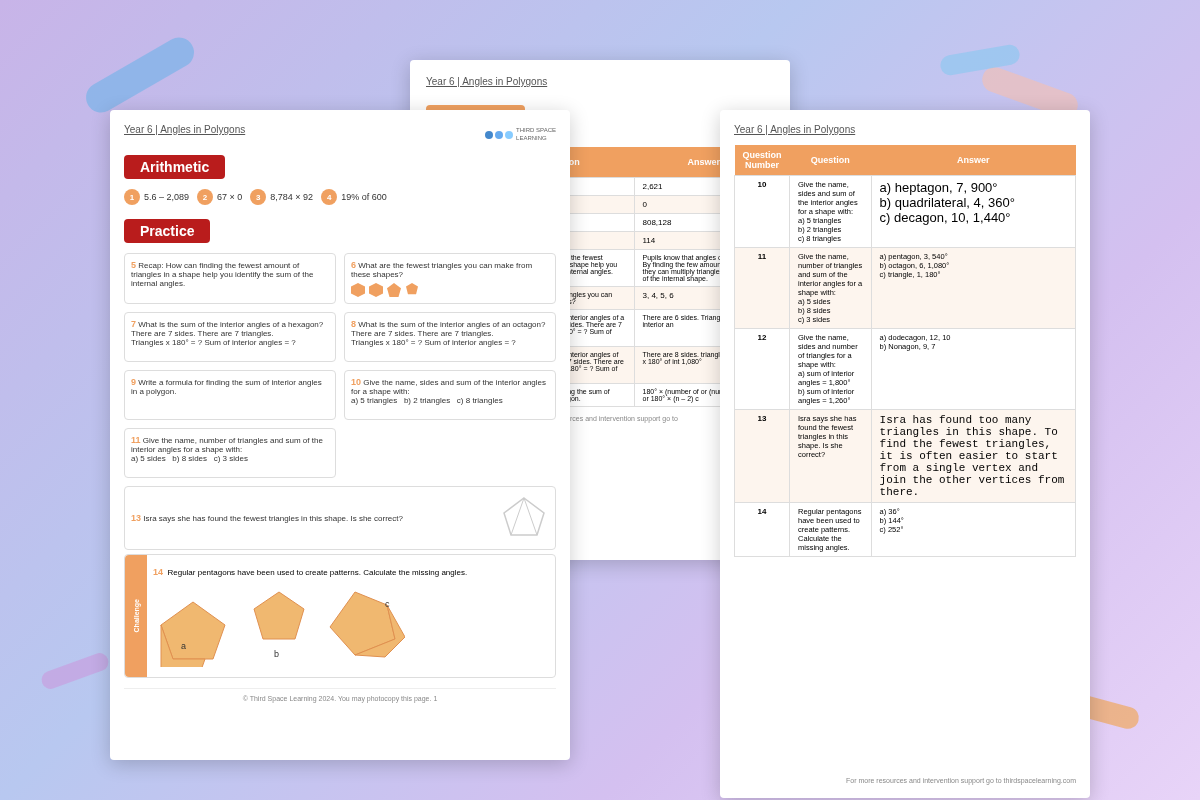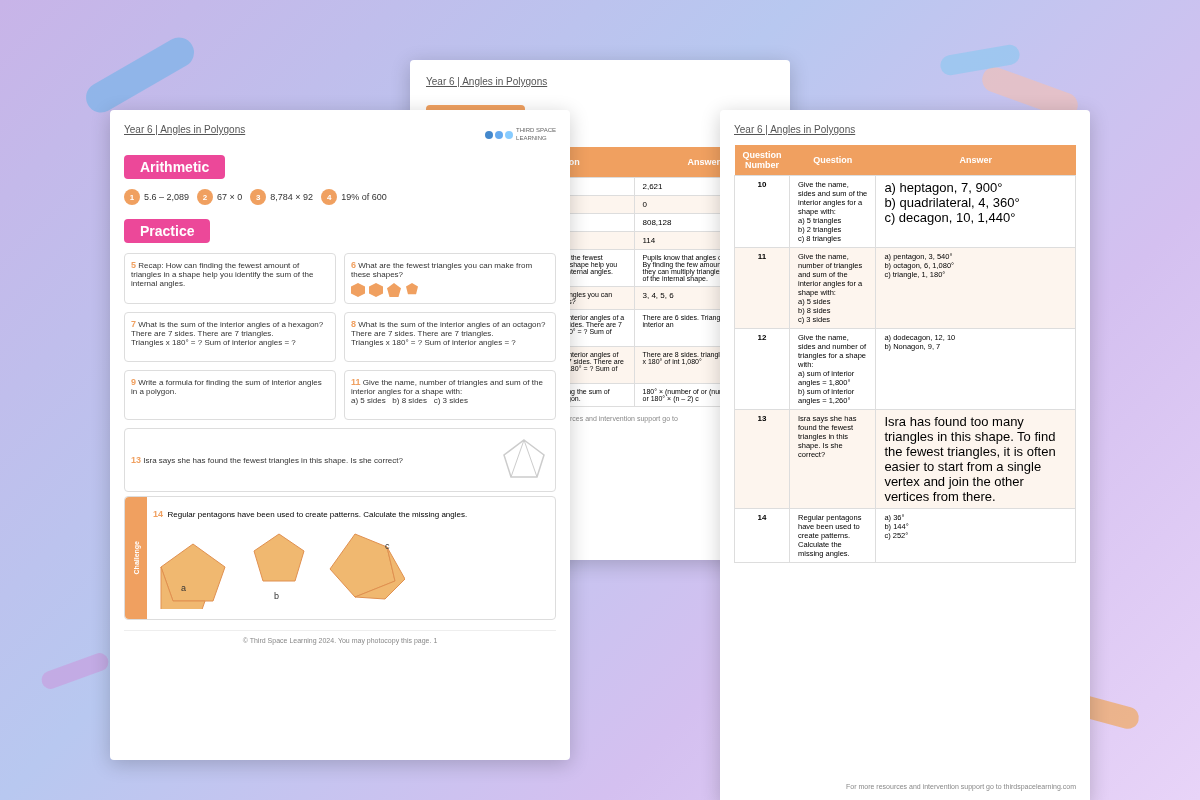--- a/index.html
+++ b/index.html
@@ -115,21 +115,21 @@
     }
 
     .logo-area {
       display: flex;
       justify-content: space-between;
       align-items: center;
       margin-bottom: 10px;
     }
 
     .section-title {
-      background: #ec4899;
+      background: #b91c1c;
       color: white;
       padding: 4px 16px;
       border-radius: 4px;
       font-size: 14px;
       font-weight: bold;
       display: inline-block;
       margin-bottom: 10px;
     }
 
     .arithmetic-pills {
@@ -391,20 +391,24 @@
         <span class="question-num">7</span>
         <span> What is the sum of the interior angles of a hexagon?<br>There are 7 sides. There are 7 triangles.<br>Triangles x 180° = ? Sum of interior angles = ?</span>
       </div>
       <div class="question-box">
         <span class="question-num">8</span>
         <span> What is the sum of the interior angles of an octagon?<br>There are 7 sides. There are 7 triangles.<br>Triangles x 180° = ? Sum of interior angles = ?</span>
       </div>
       <div class="question-box">
         <span class="question-num">9</span>
         <span> Write a formula for finding the sum of interior angles in a polygon.</span>
+      </div>
+      <div class="question-box">
+        <span class="question-num">10</span>
+        <span> Give the name, sides and sum of the interior angles for a shape with:<br>a) 5 triangles &nbsp; b) 2 triangles &nbsp; c) 8 triangles</span>
       </div>
       <div class="question-box">
         <span class="question-num">11</span>
         <span> Give the name, number of triangles and sum of the interior angles for a shape with:<br>a) 5 sides &nbsp; b) 8 sides &nbsp; c) 3 sides</span>
       </div>
     </div>
 
     
     <div class="question-box" style="display:flex; gap:10px; align-items:center; margin-bottom:4px;">
       <div style="flex:1;">
@@ -477,21 +481,21 @@
           <td style="font-size:7.5px;">a) pentagon, 3, 540°<br>b) octagon, 6, 1,080°<br>c) triangle, 1, 180°</td>
         </tr>
         <tr>
           <td style="text-align:center; font-weight:bold;">12</td>
           <td style="font-size:7.5px;">Give the name, sides and number of triangles for a shape with:<br>a) sum of interior angles = 1,800°<br>b) sum of interior angles = 1,260°</td>
           <td style="font-size:7.5px;">a) dodecagon, 12, 10<br>b) Nonagon, 9, 7</td>
         </tr>
         <tr>
           <td style="text-align:center; font-weight:bold;">13</td>
           <td style="font-size:7.5px;">Isra says she has found the fewest triangles in this shape. Is she correct?</td>
-          <td style="font-size:13px;">Isra has found too many triangles in this shape. To find the fewest triangles, it is often easier to start from a single vertex and join the other vertices from there.</td>
+          <td style="font-size:11px;font-family:Liberation Mono, monospace;">Isra has found too many triangles in this shape. To find the fewest triangles, it is often easier to start from a single vertex and join the other vertices from there.</td>
         </tr>
         <tr>
           <td style="text-align:center; font-weight:bold;">14</td>
           <td style="font-size:7.5px;">Regular pentagons have been used to create patterns. Calculate the missing angles.</td>
           <td style="font-size:7.5px;">a) 36°<br>b) 144°<br>c) 252°</td>
         </tr>
       </tbody>
     </table>
 
     <div style="font-size:7px; color:#888; text-align:right; margin-top:auto; padding-top:220px;">For more resources and intervention support go to thirdspacelearning.com</div>

